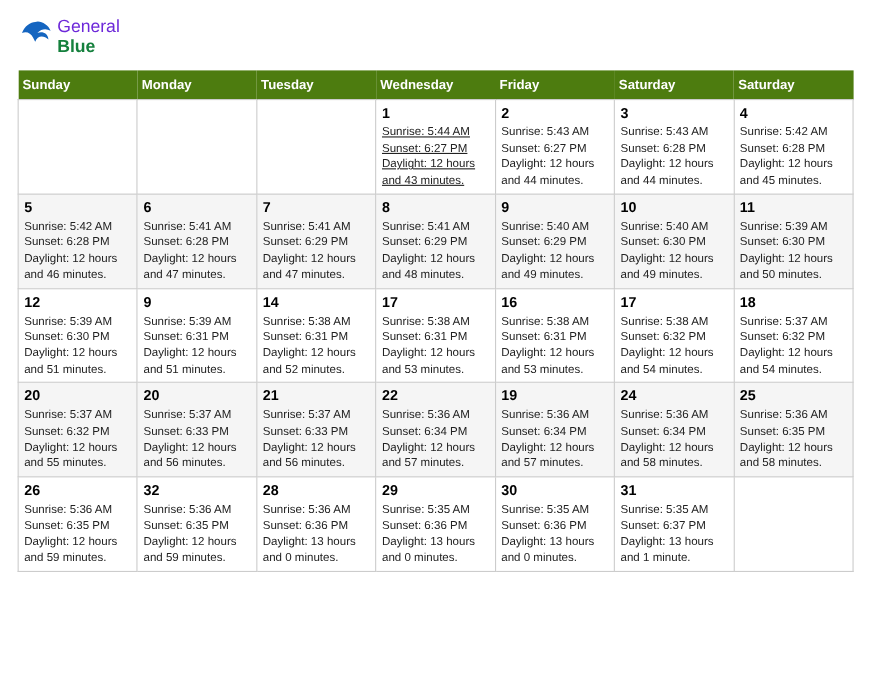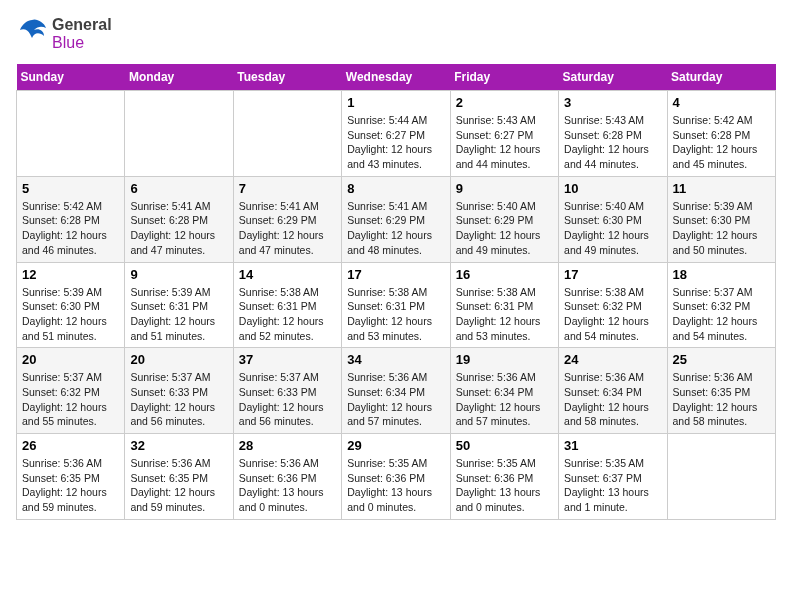--- a/index.html
+++ b/index.html
@@ -32,21 +32,21 @@
     .location {
       font-size: 14px;
       color: #444;
     }
     .calendar {
       width: 100%;
       border-collapse: collapse;
       font-size: 11px;
     }
     .calendar th {
-      background: #a21caf;
+      background: #4d7c0f;
       color: #fff;
       padding: 6px 4px;
       text-align: left;
       font-size: 12px;
       font-weight: bold;
     }
     .calendar td {
       border: 1px solid #ccc;
       vertical-align: top;
       padding: 4px 5px;
@@ -74,22 +74,22 @@
 </head>
 <body>
 
 <div class="header">
   <div class="logo">
   <div style="display:flex;align-items:center;gap:4px;">
     <svg width="32" height="36" viewBox="0 0 32 36">
       <path d="M16 4 C20 2, 28 6, 30 12 C26 10, 22 10, 18 14 C22 12, 28 14, 28 20 C24 16, 18 16, 16 22 L14 18 C12 14, 8 12, 4 14 C6 8, 12 4, 16 4Z" fill="#1565c0"></path>
     </svg>
     <div style="line-height:1.1;">
-      <div style="font-size:16px;font-weight:bold;color:#404040;">General</div>
-      <div style="font-size:16px;font-weight:normal;color:#a21caf;">Blue</div>
+      <div style="font-size:16px;font-weight:normal;color:#6d28d9;">General</div>
+      <div style="font-size:16px;font-weight:bold;color:#15803d;">Blue</div>
     </div>
   </div>
 </div>
   <div class="title-block">
     <div class="month-year"></div>
     <div class="location"></div>
   </div>
 </div>
 
 <table class="calendar">
@@ -104,21 +104,21 @@
         <th>Saturday</th>
       </tr>
   </thead>
   <tbody id="calendar-body">
   <tr>
         <td class="empty-cell"></td>
         <td class="empty-cell"></td>
         <td class="empty-cell"></td>
         <td>
           <div class="day-num">1</div>
-          <div class="day-info" style="white-space: pre-line;">Sunrise: 5:44 AM
+          <div class="day-info" style="white-space: pre-line; text-decoration: underline;">Sunrise: 5:44 AM
 Sunset: 6:27 PM
 Daylight: 12 hours
 and 43 minutes.</div>
         </td>
         <td>
           <div class="day-num">2</div>
           <div class="day-info" style="white-space: pre-line;">Sunrise: 5:43 AM
 Sunset: 6:27 PM
 Daylight: 12 hours
 and 44 minutes.</div>
@@ -249,28 +249,28 @@
 and 55 minutes.</div>
         </td>
         <td>
           <div class="day-num">20</div>
           <div class="day-info" style="white-space: pre-line;">Sunrise: 5:37 AM
 Sunset: 6:33 PM
 Daylight: 12 hours
 and 56 minutes.</div>
         </td>
         <td>
-          <div class="day-num">37</div>
+          <div class="day-num">21</div>
           <div class="day-info" style="white-space: pre-line;">Sunrise: 5:37 AM
 Sunset: 6:33 PM
 Daylight: 12 hours
 and 56 minutes.</div>
         </td>
         <td>
-          <div class="day-num">34</div>
+          <div class="day-num">22</div>
           <div class="day-info" style="white-space: pre-line;">Sunrise: 5:36 AM
 Sunset: 6:34 PM
 Daylight: 12 hours
 and 57 minutes.</div>
         </td>
         <td>
           <div class="day-num">19</div>
           <div class="day-info" style="white-space: pre-line;">Sunrise: 5:36 AM
 Sunset: 6:34 PM
 Daylight: 12 hours
@@ -314,21 +314,21 @@
 and 0 minutes.</div>
         </td>
         <td>
           <div class="day-num">29</div>
           <div class="day-info" style="white-space: pre-line;">Sunrise: 5:35 AM
 Sunset: 6:36 PM
 Daylight: 13 hours
 and 0 minutes.</div>
         </td>
         <td>
-          <div class="day-num">50</div>
+          <div class="day-num">30</div>
           <div class="day-info" style="white-space: pre-line;">Sunrise: 5:35 AM
 Sunset: 6:36 PM
 Daylight: 13 hours
 and 0 minutes.</div>
         </td>
         <td>
           <div class="day-num">31</div>
           <div class="day-info" style="white-space: pre-line;">Sunrise: 5:35 AM
 Sunset: 6:37 PM
 Daylight: 13 hours

